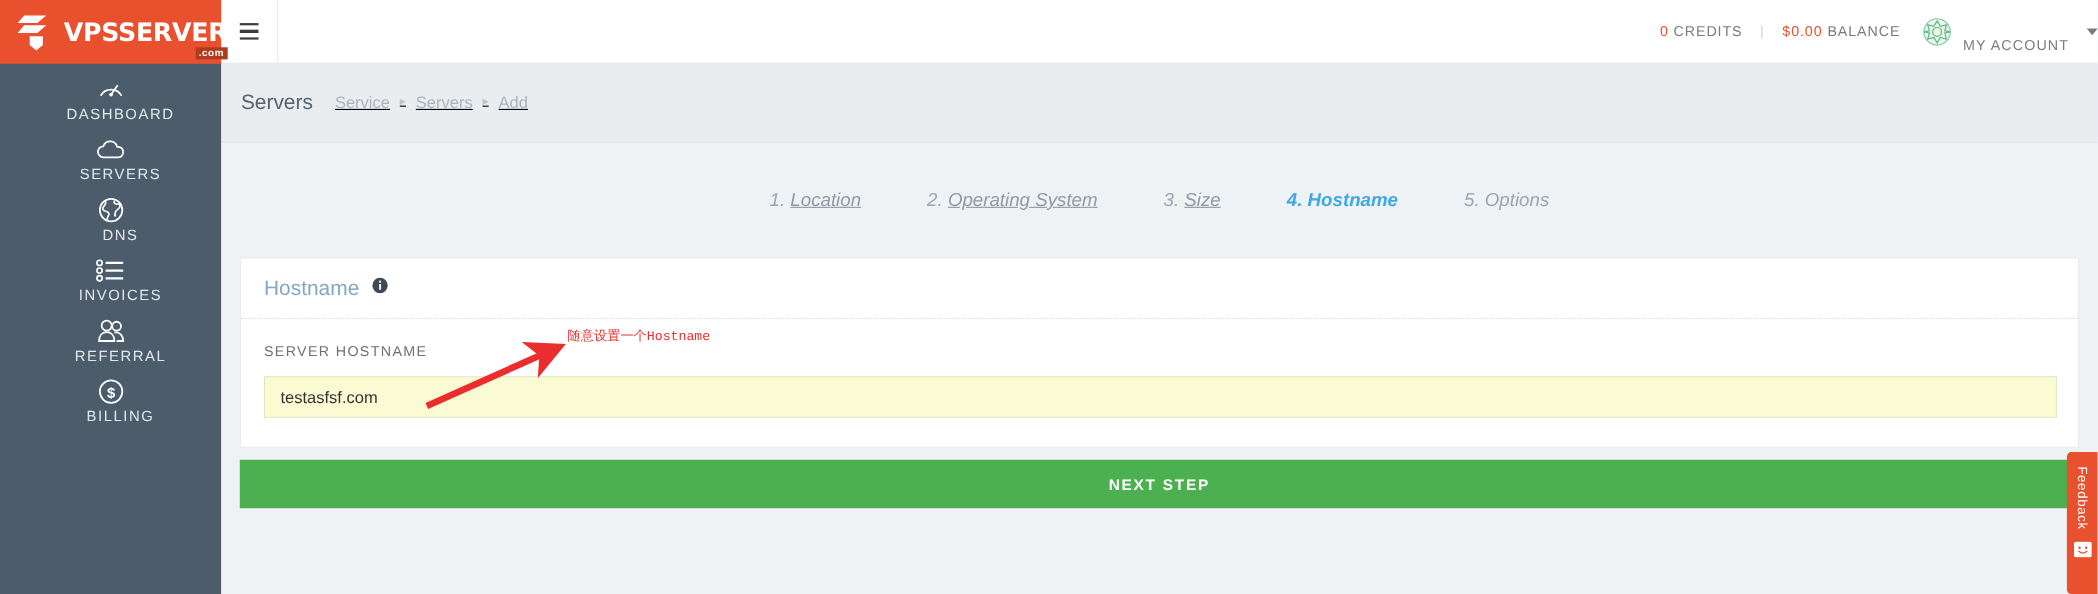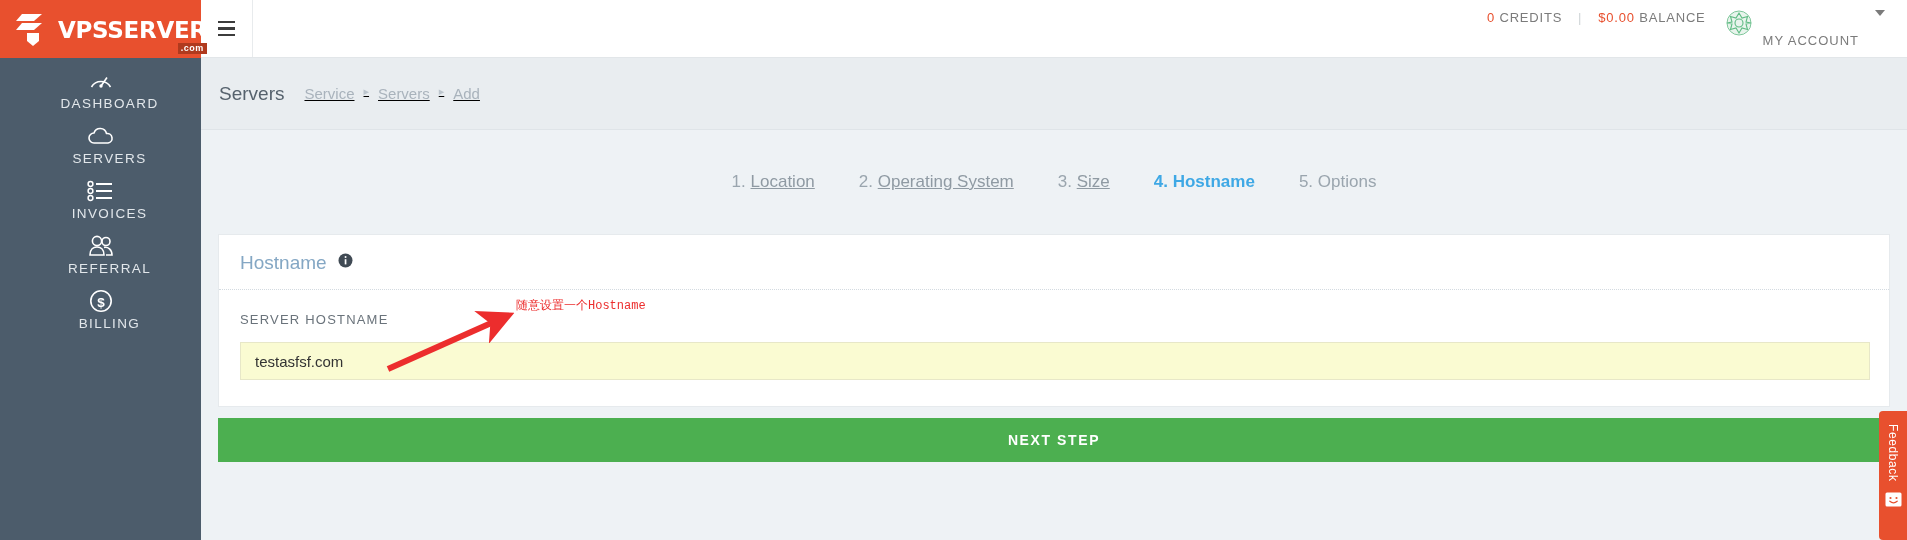--- a/index.html
+++ b/index.html
@@ -108,21 +108,21 @@
   .hamburger span {
     display: block;
     width: 17px;
     height: 2.5px;
     background: #3c3c3c;
     margin: 2px 0;
   }
   .topbar-right {
     margin-left: auto;
     display: flex;
-    padding-right: 22px;
+    align-items: center;
     font-size: 13px;
     letter-spacing: 0.8px;
     color: #7b7b7b;
   }
   .credits .amt, .balance .amt { color: #e8502e; }
   .credits, .balance { cursor: pointer; }
   .topbar-sep { color: #cfd4d7; margin: 0 16px; }
   .avatar {
     width: 26px; height: 26px;
     margin-left: 20px; margin-right: 11px;
@@ -166,21 +166,22 @@
 
   
   .steps {
     position: absolute;
     left: 201px; top: 130px;
     width: 1706px;
     height: 104px;
     display: flex;
     align-items: center;
     justify-content: center;
-    gap: 44px;
+    gap: 60px;
+    font-style: italic;
   }
   .step {
     font-size: 17px;
     color: #9aa5ae;
     white-space: nowrap;
   }
   .step .num { color: #9aa5ae; }
   .step a {
     color: #8f9aa3;
     text-decoration: underline;
@@ -329,20 +330,30 @@
 
       <a class="nav-item">
         <span class="nav-icon">
           <svg width="28" height="26" viewBox="0 0 28 26">
             <path d="M7 20 A5 5 0 0 1 7 10 A6.5 6.5 0 0 1 19.5 10.5 A4.8 4.8 0 0 1 21 20 Z" fill="none" stroke="#ffffff" stroke-width="1.6" stroke-linejoin="round"></path>
           </svg>
         </span>
         <span class="nav-label">SERVERS</span>
       </a>
 
+      <a class="nav-item">
+        <span class="nav-icon">
+          <svg width="26" height="26" viewBox="0 0 26 26">
+            <circle cx="13" cy="13" r="10.2" fill="none" stroke="#ffffff" stroke-width="1.6"></circle>
+            <path d="M8 5 C9 9 5 9 5.5 12 C6 15 10 13 11 16 C11.6 18 9 19 9.5 22" fill="none" stroke="#ffffff" stroke-width="1.5"></path>
+            <path d="M16 4.2 C15 7 17.5 8 19 7.5 C21 7 22 10 20 11.5 C18 13 15.5 16 17 19" fill="none" stroke="#ffffff" stroke-width="1.5"></path>
+          </svg>
+        </span>
+        <span class="nav-label">DNS</span>
+      </a>
 
       <a class="nav-item">
         <span class="nav-icon">
           <svg width="28" height="24" viewBox="0 0 28 24">
             <circle cx="3.5" cy="5" r="2.4" fill="none" stroke="#ffffff" stroke-width="1.5"></circle>
             <circle cx="3.5" cy="12" r="2.4" fill="none" stroke="#ffffff" stroke-width="1.5"></circle>
             <circle cx="3.5" cy="19" r="2.4" fill="none" stroke="#ffffff" stroke-width="1.5"></circle>
             <line x1="9" y1="5" x2="25" y2="5" stroke="#ffffff" stroke-width="2"></line>
             <line x1="9" y1="12" x2="25" y2="12" stroke="#ffffff" stroke-width="2"></line>
             <line x1="9" y1="19" x2="25" y2="19" stroke="#ffffff" stroke-width="2"></line>

